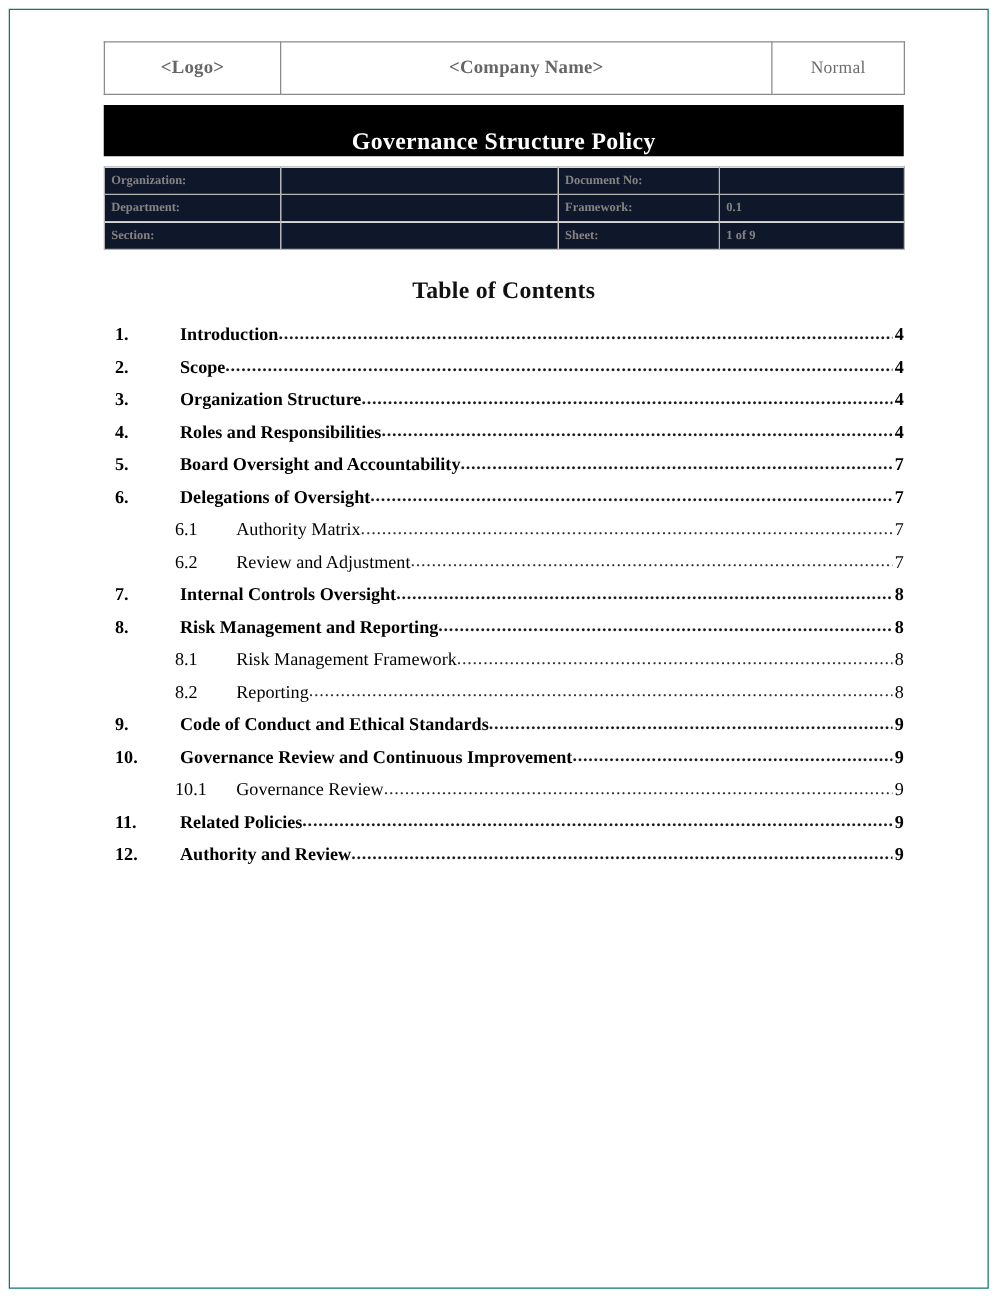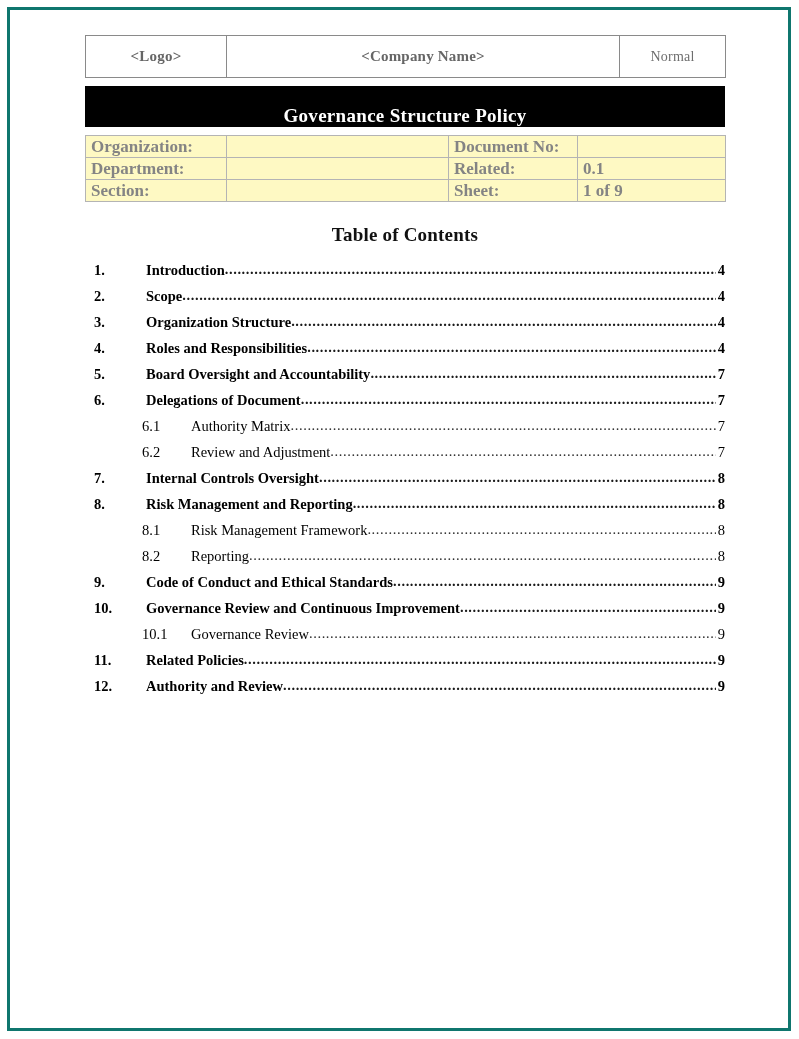--- a/index.html
+++ b/index.html
@@ -14,21 +14,21 @@
     position: relative;
     overflow: hidden;
   }
 
   #page {
     position: absolute;
     left: 7px;
     top: 7px;
     width: 784px;
     height: 1024px;
-    border: 3px solid #0f766e;
+    border: 1px solid #0f766e;
     background: #ffffff;
     box-sizing: border-box;
   }
 
   #content {
     position: absolute;
     left: 75px;
     top: 25px;
     width: 640px;
   }
@@ -82,25 +82,25 @@
     border-collapse: collapse;
     width: 640px;
     table-layout: fixed;
     margin-top: 8px;
   }
   table.meta-table td {
     border: 1px solid #b4b4b4;
     height: 21px;
     padding: 0 5px;
     font-family: "Liberation Serif", serif;
-    font-size: 17px;
+    font-size: 10px;
     font-weight: bold;
     color: #848484;
     vertical-align: middle;
-    background: #fef9c3;
+    background: #0f172a;
     white-space: nowrap;
     overflow: hidden;
   }
   td.meta-value {
     color: #7d7d7d;
   }
   td.meta-blank { }
 
   
   .toc-title {
@@ -214,21 +214,21 @@
       <tbody id="meta-body">
           <tr>
             <td>Organization:</td>
             <td class="meta-blank"></td>
             <td>Document No:</td>
             <td class="meta-value"></td>
           </tr>
           <tr>
             <td>Department:</td>
             <td class="meta-blank"></td>
-            <td>Related:</td>
+            <td>Framework:</td>
             <td class="meta-value">0.1</td>
           </tr>
           <tr>
             <td>Section:</td>
             <td class="meta-blank"></td>
             <td>Sheet:</td>
             <td class="meta-value">1 of 9</td>
           </tr>
         </tbody>
     </table>
@@ -261,21 +261,21 @@
           <span class="toc-page">4</span>
         </div>
         <div class="toc-row lvl1">
           <span class="toc-num">5.</span>
           <span class="toc-label">Board Oversight and Accountability </span>
           <span class="toc-dots">............................................................................................................................................................................................................................</span>
           <span class="toc-page">7</span>
         </div>
         <div class="toc-row lvl1">
           <span class="toc-num">6.</span>
-          <span class="toc-label">Delegations of Document</span>
+          <span class="toc-label">Delegations of Oversight</span>
           <span class="toc-dots">............................................................................................................................................................................................................................</span>
           <span class="toc-page">7</span>
         </div>
         <div class="toc-row lvl2">
           <span class="toc-num">6.1</span>
           <span class="toc-label">Authority Matrix</span>
           <span class="toc-dots">............................................................................................................................................................................................................................</span>
           <span class="toc-page">7</span>
         </div>
         <div class="toc-row lvl2">

